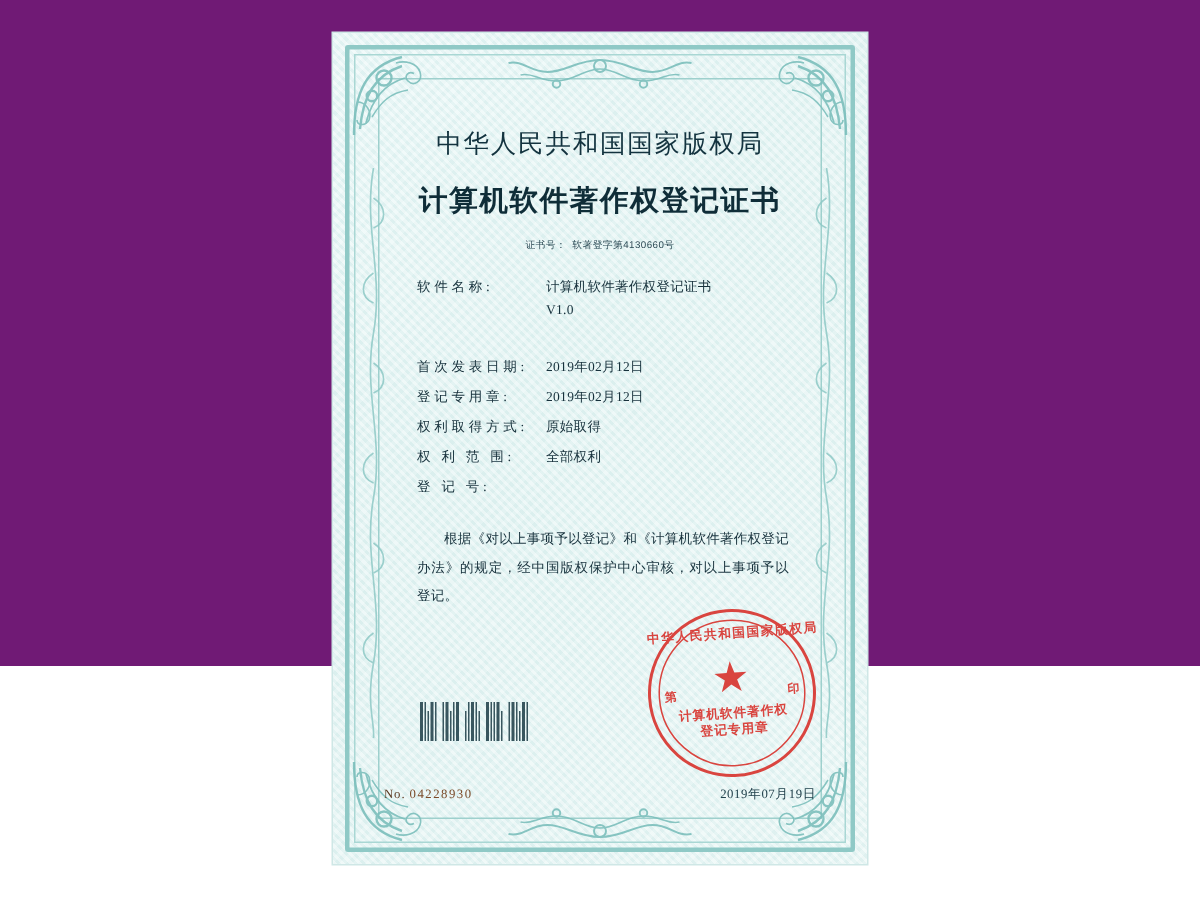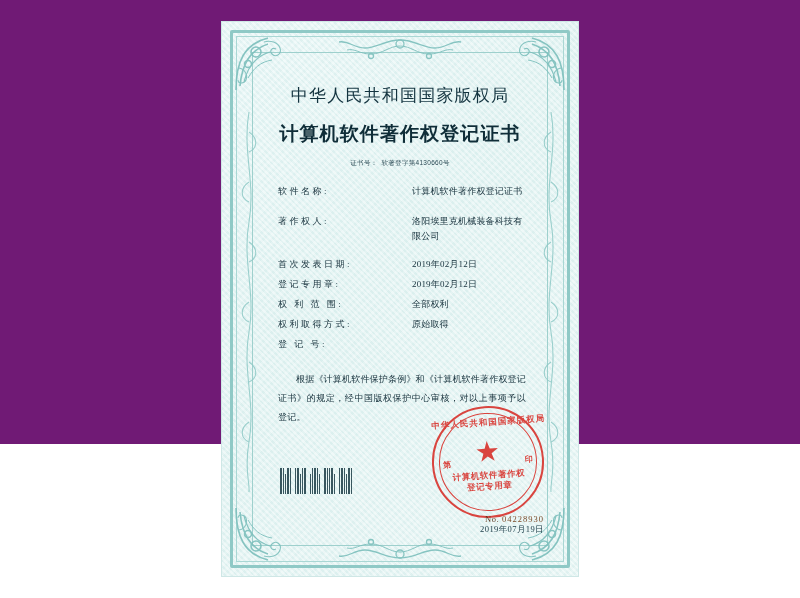--- a/index.html
+++ b/index.html
@@ -151,21 +151,20 @@
     padding: 0 14px 0 22px;
   }
   .row {
     display: flex;
     align-items: flex-start;
     font-size: 9px;
     line-height: 15px;
     color: #17313c;
     margin-bottom: 5px;
     font-family: "Liberation Serif", serif;
-    gap: 48px;
   }
   .row .label {
     width: 86px;
     flex: 0 0 86px;
     letter-spacing: 2.5px;
     white-space: nowrap;
   }
   .row .value {
     flex: 1 1 auto;
     letter-spacing: .2px;
@@ -274,25 +273,24 @@
   .seal .side-char.r { right: 9px; top: 50%; transform: translateY(-50%); }
 
   
   .footer {
     position: absolute;
     left: 34px;
     right: 34px;
     bottom: 40px;
     display: flex;
     justify-content: space-between;
-    align-items: flex-end;
+    align-items: flex-start;
     font-family: "Liberation Serif", serif;
     font-size: 8.5px;
     color: #2a4a55;
-    flex-direction: column;
   }
   .footer .no {
     letter-spacing: .6px;
     color: #5b3a22;
   }
   .footer .no .num { color: #7a4a28; letter-spacing: 1px; }
   .footer .date {
     letter-spacing: .4px;
     color: #23424d;
   }
@@ -427,59 +425,56 @@
       <div class="cert-no">
         <span class="lbl">证书号：</span><span>软著登字第4130660号</span>
       </div>
 
       <div class="rows">
 
         <div class="row">
           <div class="label">软件名称:</div>
           <div class="value">
             <span>计算机软件著作权登记证书</span>
+            <span class="line2">V1.0</span>
           </div>
         </div>
 
         <div class="block-gap"></div>
 
-        <div class="row">
-          <div class="label">著作权人:</div>
-          <div class="value">洛阳埃里克机械装备科技有限公司</div>
-        </div>
 
         <div class="block-gap2"></div>
 
         <div class="row">
           <div class="label">首次发表日期:</div>
           <div class="value">2019年02月12日</div>
         </div>
 
         <div class="row">
           <div class="label">登记专用章:</div>
           <div class="value">2019年02月12日</div>
         </div>
 
         <div class="row">
+          <div class="label">权利取得方式:</div>
+          <div class="value">原始取得</div>
+        </div>
+
+        <div class="row">
           <div class="label">权 利 范 围:</div>
           <div class="value">全部权利</div>
         </div>
 
         <div class="row">
-          <div class="label">权利取得方式:</div>
-          <div class="value">原始取得</div>
-        </div>
-
-        <div class="row">
           <div class="label">登 记 号:</div>
         </div>
 
       </div>
 
-      <div class="paragraph">根据《计算机软件保护条例》和《计算机软件著作权登记证书》的规定，经中国版权保护中心审核，对以上事项予以登记。</div>
+      <div class="paragraph">根据《对以上事项予以登记》和《计算机软件著作权登记办法》的规定，经中国版权保护中心审核，对以上事项予以登记。</div>
 
     </div>
 
     <div class="barcode">
       <i class="w"></i>
         <i></i>
         <i class="s"></i>
         <i class="w"></i>
         <i></i>
         <i class="g"></i>

